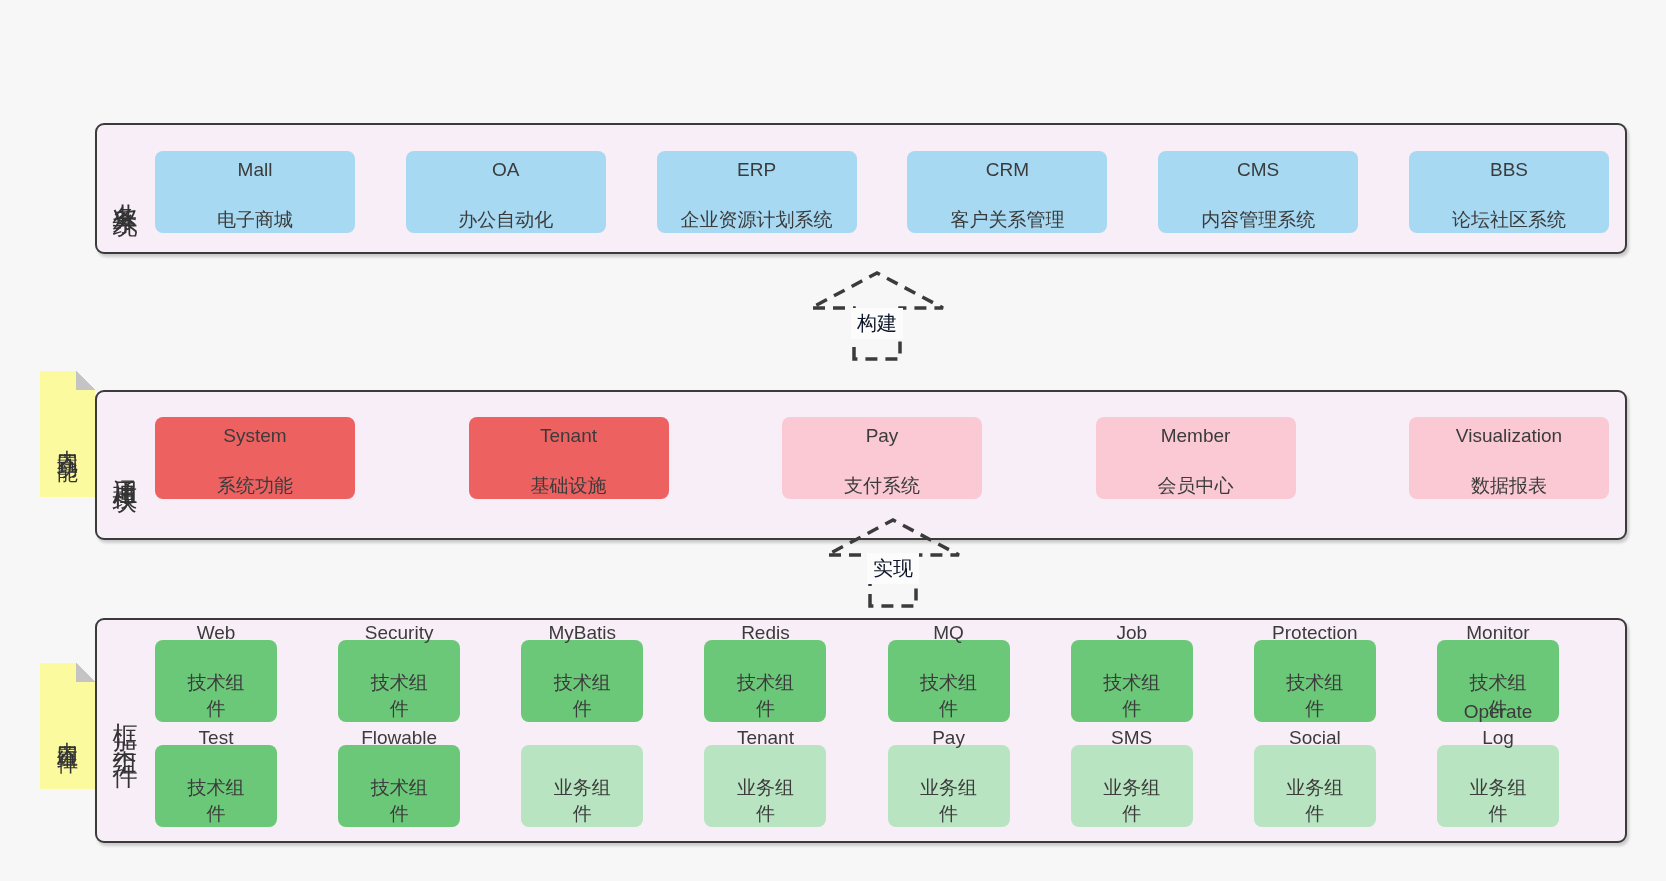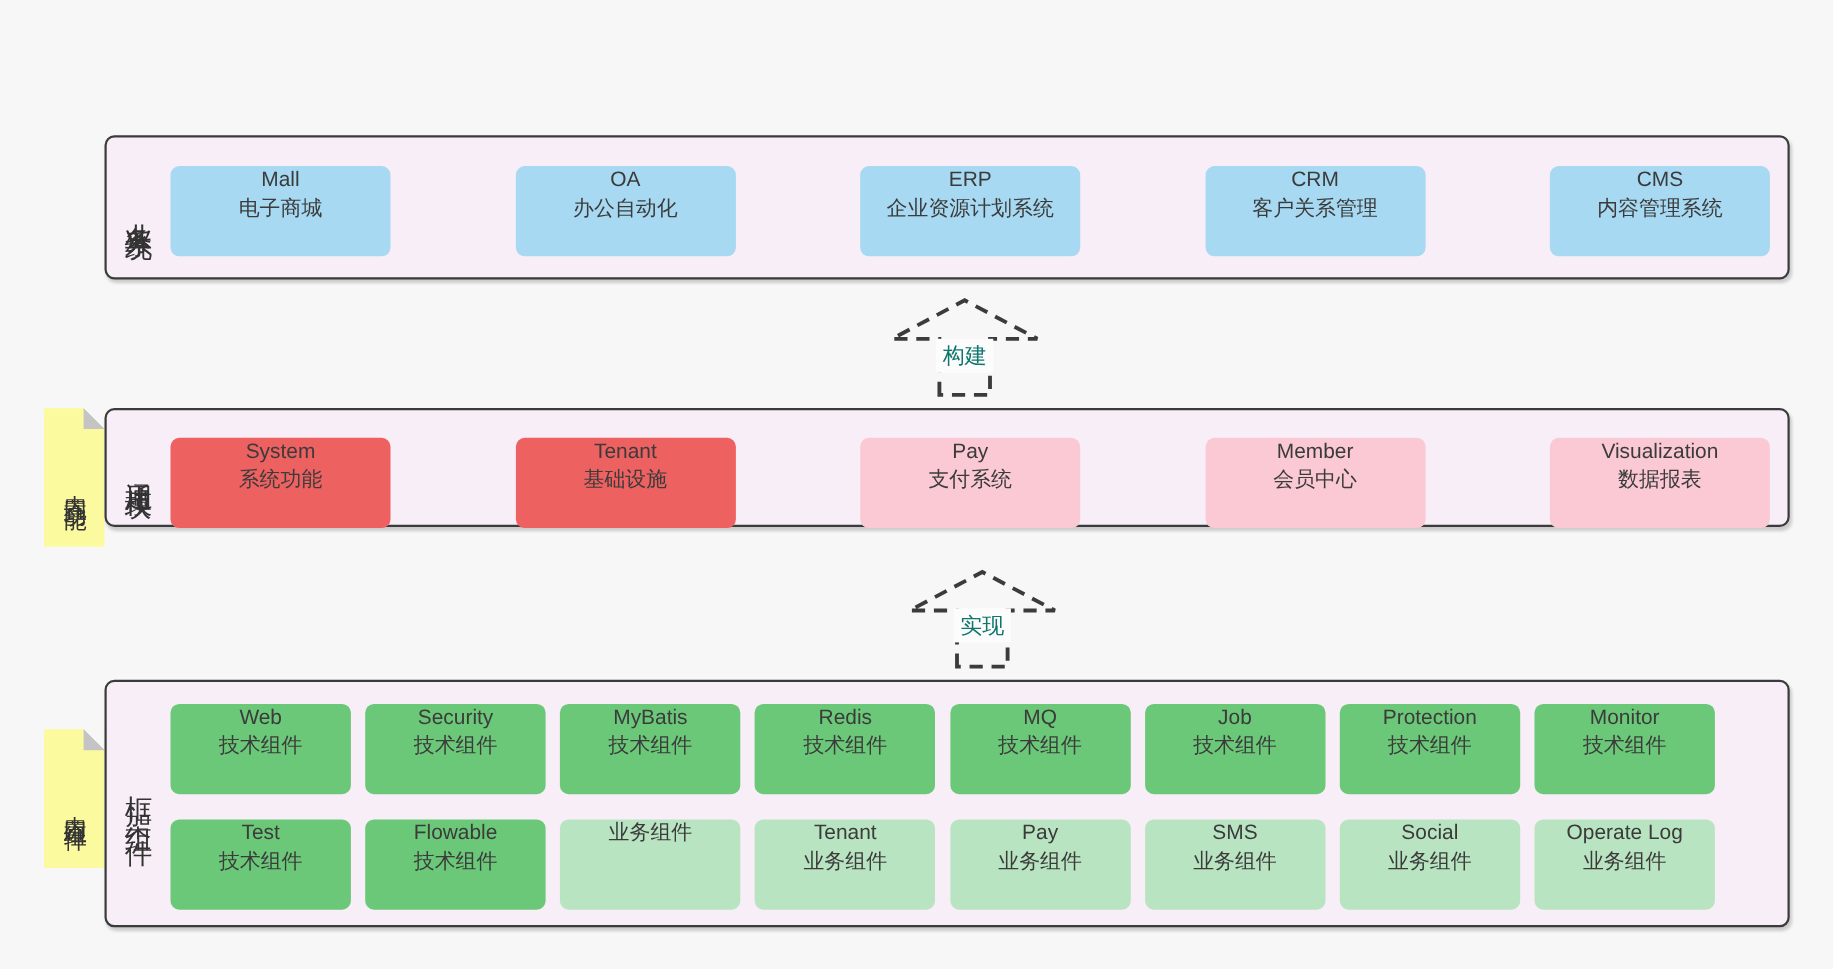--- a/index.html
+++ b/index.html
@@ -8,21 +8,21 @@
     background:#f7f7f7;
     font-family:"Liberation Sans","DejaVu Sans",sans-serif;
     color:#3b3b3b;
   }
   .layer{
     position:absolute;left:95px;width:1532px;box-sizing:border-box;
     background:#f8eef7;border:2px solid #3b3b3b;border-radius:9px;
     box-shadow:2px 3px 3px rgba(0,0,0,0.18);
   }
   .layer-business{top:123px;height:131px;}
-  .layer-modules{top:371px;height:108px;}
+  .layer-modules{top:390px;height:150px;}
   .layer-components{top:618px;height:225px;}
 
   .side-label{
     position:absolute;left:6px;top:0;bottom:0;width:46px;
     display:flex;align-items:center;justify-content:center;
     writing-mode:vertical-rl;text-orientation:upright;
     font-size:25px;letter-spacing:3px;color:#333;
   }
   .layer-components .side-label{letter-spacing:14px;}
 
@@ -30,26 +30,27 @@
     position:absolute;left:58px;right:16px;
     display:flex;justify-content:space-between;
   }
   .layer-business .boxes-row{top:26px;}
   .layer-modules .boxes-row{top:25px;}
   .layer-components .row-1{top:20px;right:66px;}
   .layer-components .row-2{top:125px;right:66px;}
 
   .box{
     box-sizing:border-box;height:82px;border-radius:8px;
-    display:flex;flex-direction:column;align-items:center;justify-content:flex-start;
+    display:flex;flex-direction:column;align-items:center;justify-content:flex-end;
     text-align:center;font-size:19px;line-height:26px;color:#3b3b3b;
     padding:0 24px;
+    gap:24px;
   }
   .w200{width:200px;}
-  .w150{width:164px;}
+  .w150{width:122px;}
   .blue{background:#a7d9f2;}
   .red{background:#ee6161;}
   .pink{background:#fac9d4;}
   .green{background:#6bc878;}
   .lightgreen{background:#b9e4c1;}
 
   .tag{
     position:absolute;left:40px;width:55px;height:126px;
     background:#fbfa9e;
   }
@@ -68,21 +69,21 @@
 
   .arrow-svg{position:absolute;}
   .arrow-build{left:807px;top:270px;}
   .arrow-implement{left:823px;top:517px;}
   .arrow-label{
     position:absolute;width:140px;display:flex;justify-content:center;
   }
   .arrow-label-build{left:807px;top:308px;}
   .arrow-label-implement{left:823px;top:553px;}
   .arrow-label span{
-    background:#fcfcfc;padding:2px 6px;font-size:20px;color:#0f766e;
+    background:#fcfcfc;padding:2px 6px;font-size:20px;color:#0f172a;
   }
 </style>
 </head>
 <body>
 
 <div class="layer layer-business">
   <div class="side-label">业务系统</div>
   <div class="boxes-row">
     <div class="box blue w200">
       <div>Mall</div>
@@ -96,20 +97,24 @@
       <div>ERP</div>
       <div>企业资源计划系统</div>
     </div>
     <div class="box blue w200">
       <div>CRM</div>
       <div>客户关系管理</div>
     </div>
     <div class="box blue w200">
       <div>CMS</div>
       <div>内容管理系统</div>
+    </div>
+    <div class="box blue w200">
+      <div>BBS</div>
+      <div>论坛社区系统</div>
     </div>
   </div>
 </div>
 
 <svg class="arrow-svg arrow-build" width="140" height="92" viewBox="0 0 140 92">
   <path d="M47 89 L47 38 L4 38 L70 3 L136 38 L93 38 L93 89 Z" fill="none" stroke="#3b3b3b" stroke-width="3.5" stroke-dasharray="12 8"></path>
 </svg>
 <div class="arrow-label arrow-label-build">
   <span>构建</span>
 </div>

